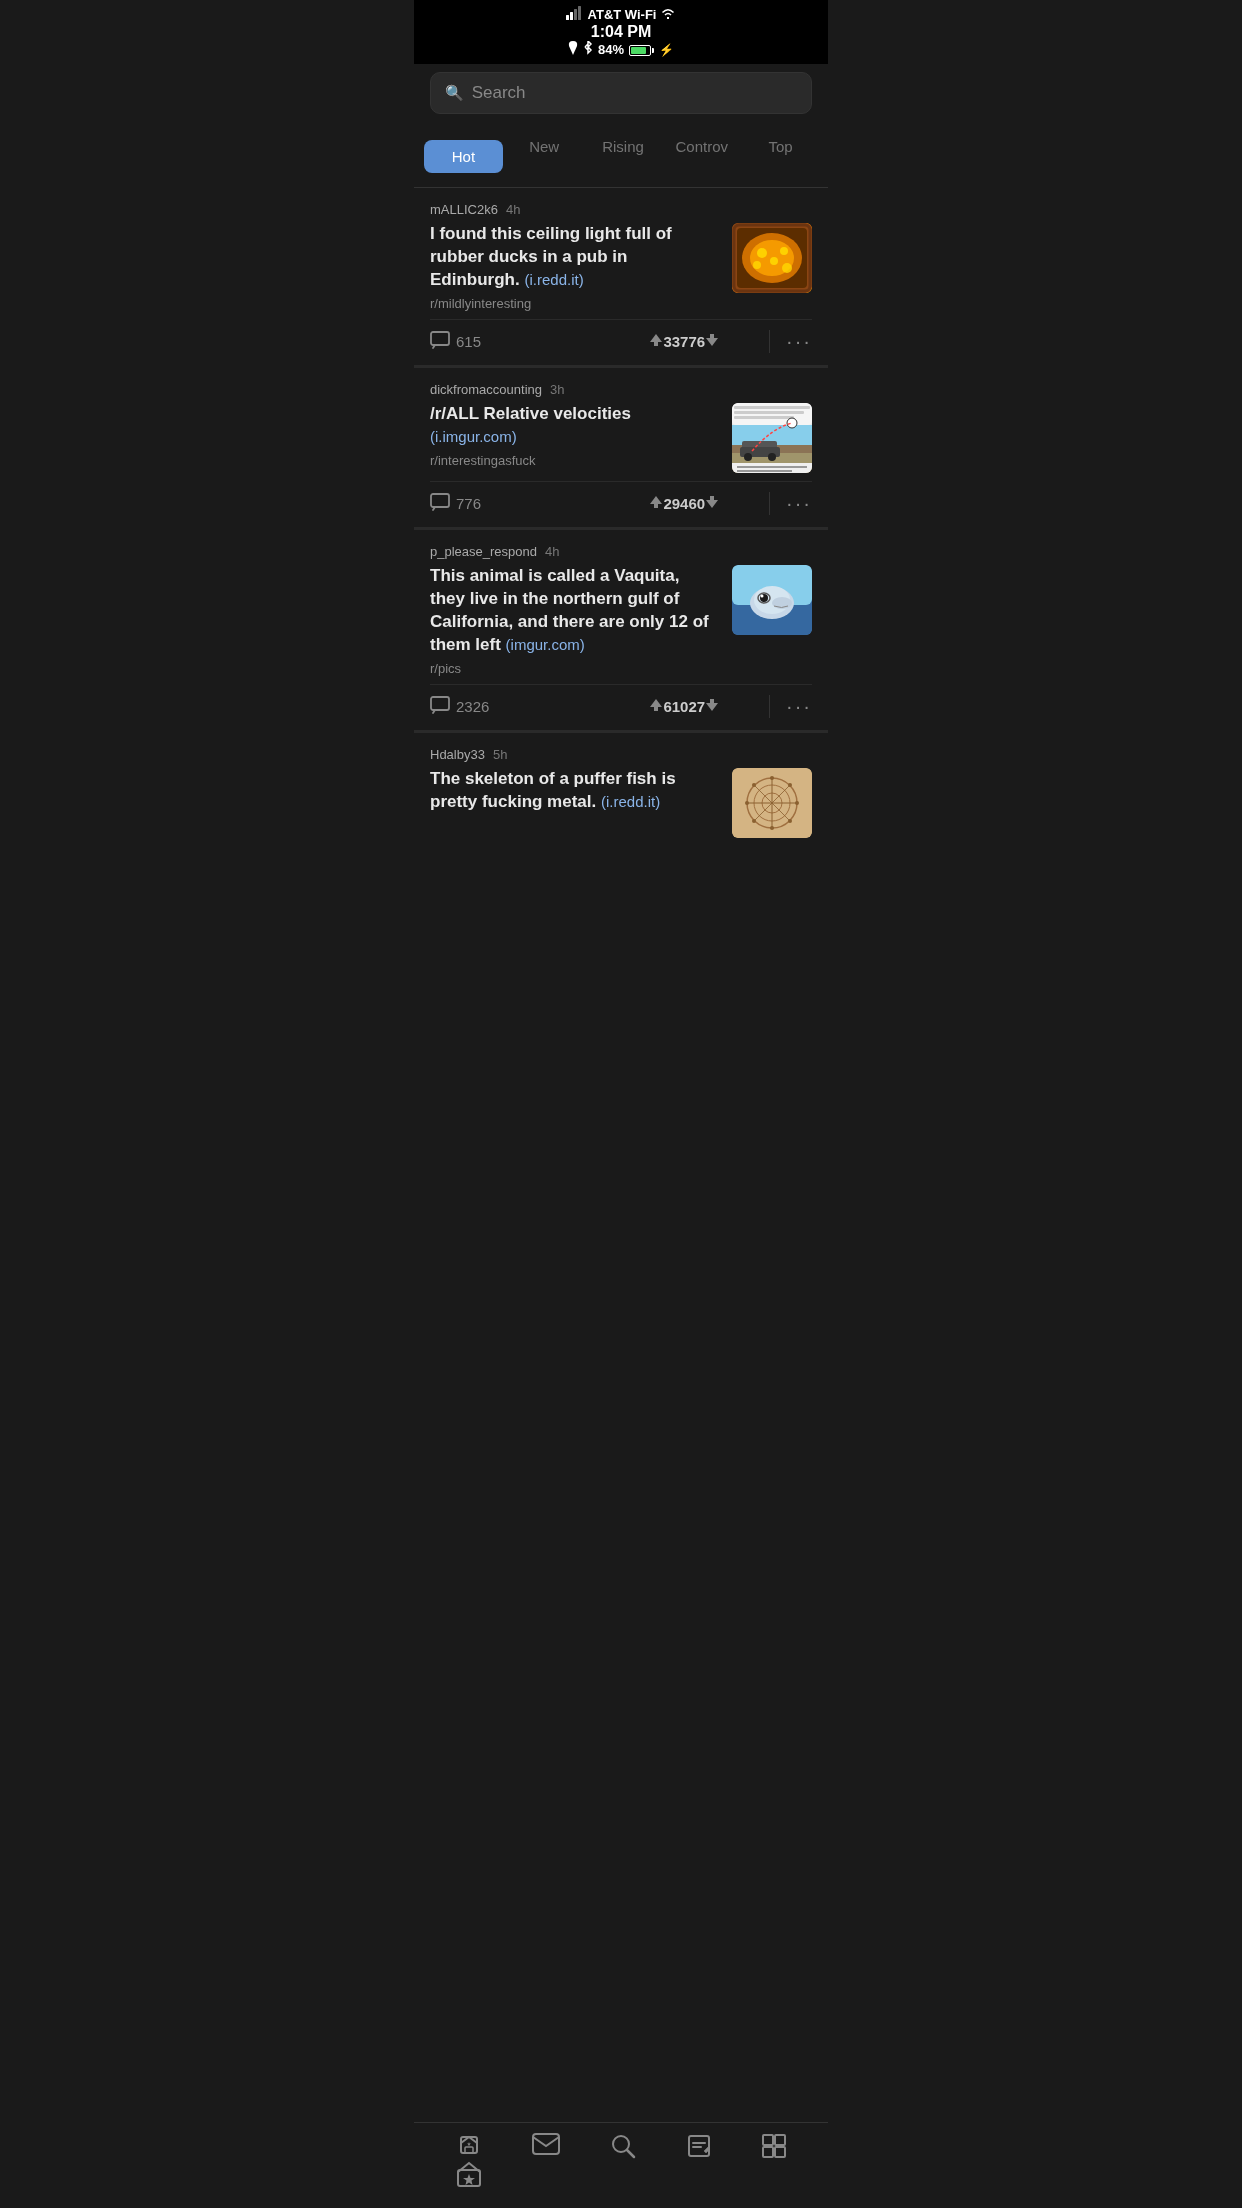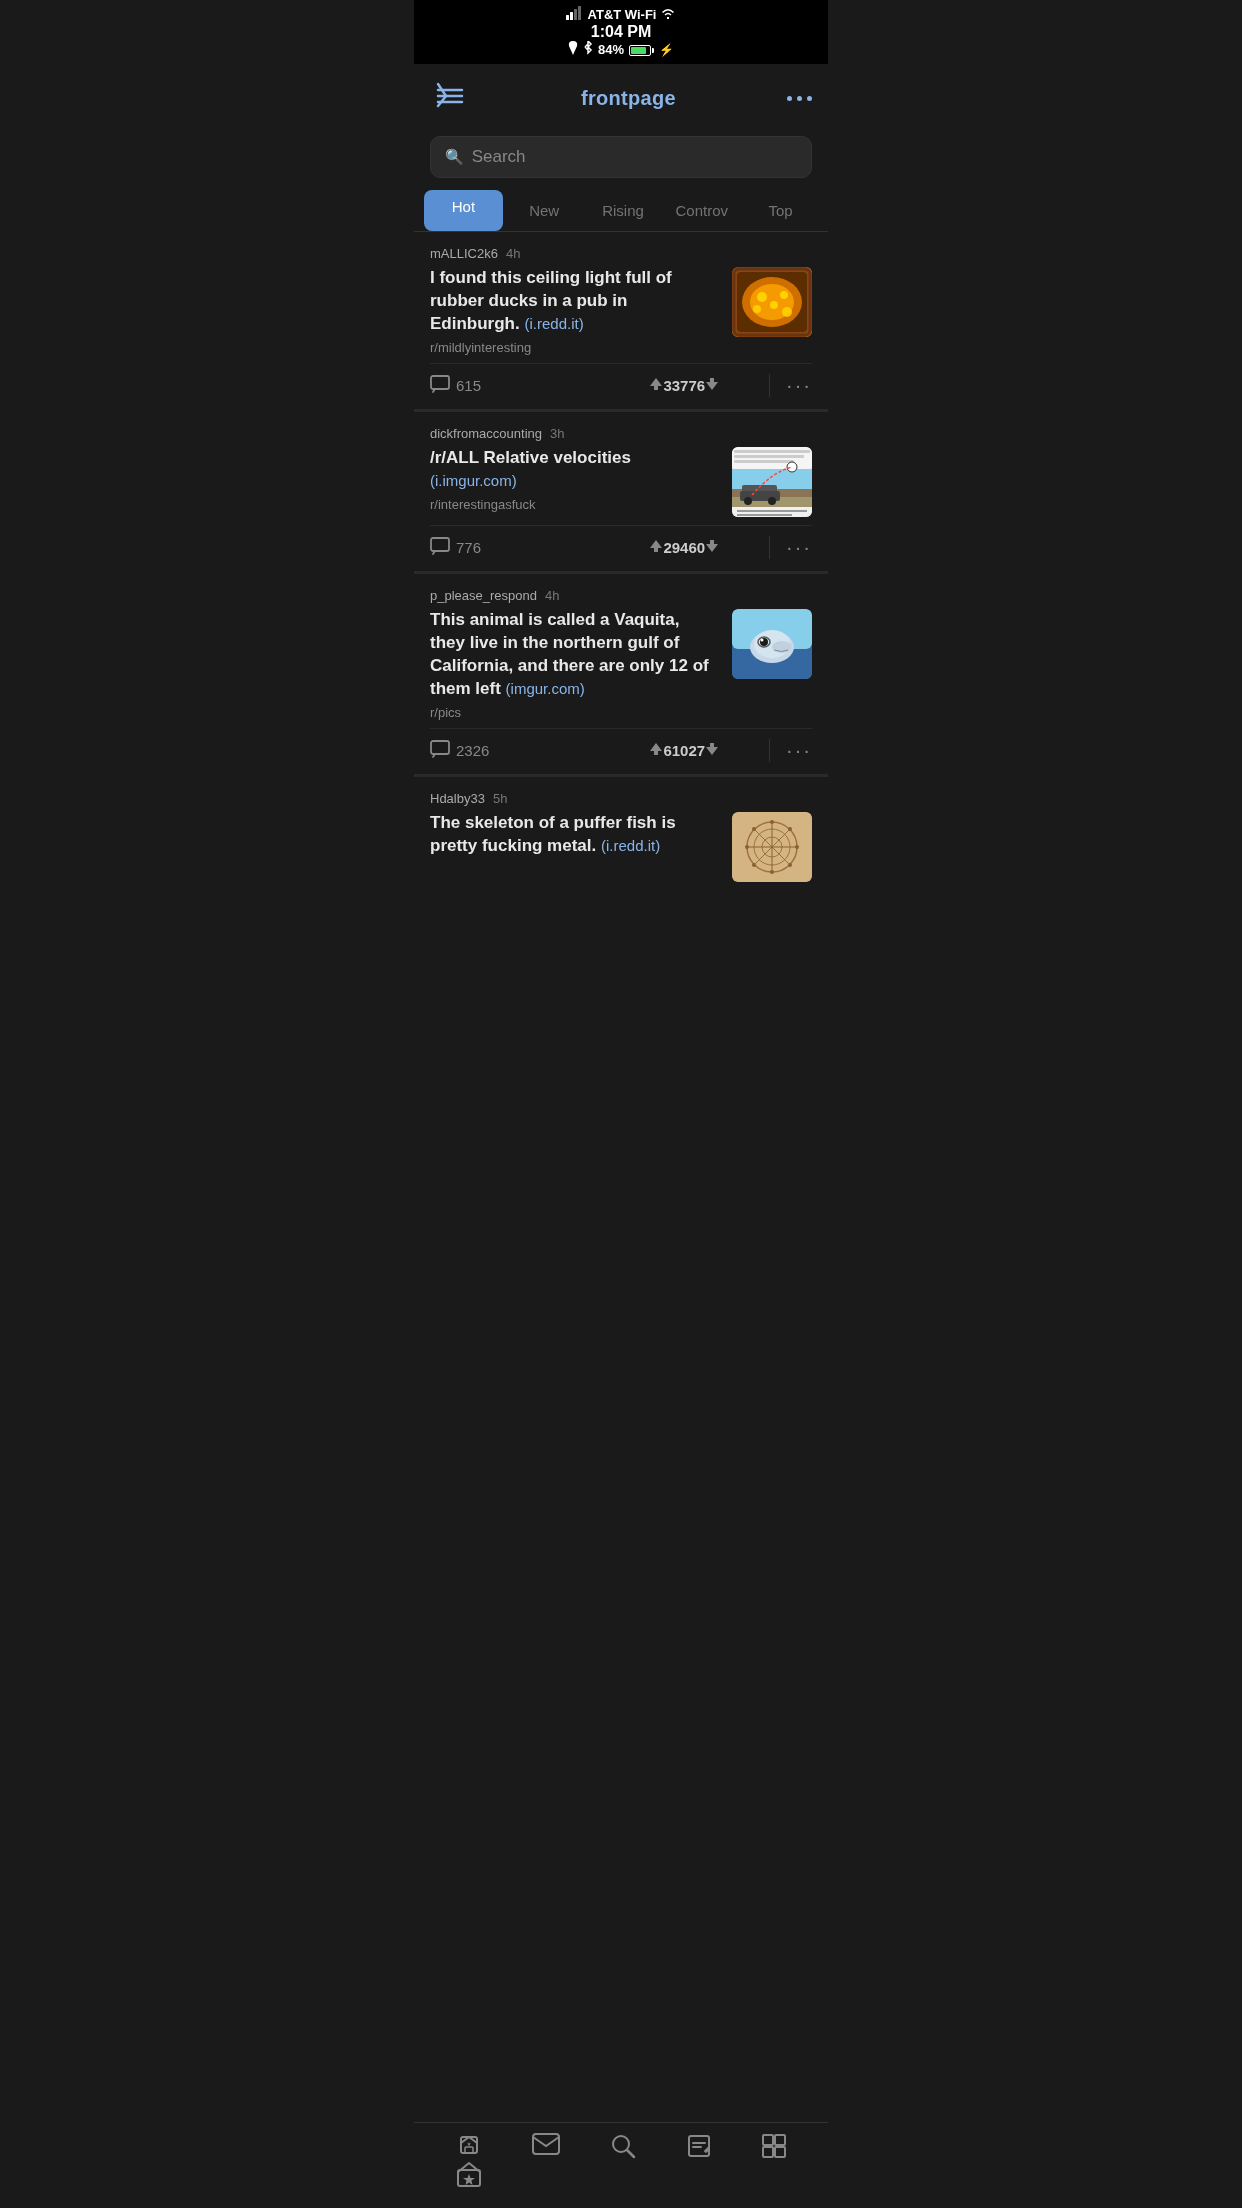--- a/index.html
+++ b/index.html
@@ -111,21 +111,21 @@
       padding: 12px 4px;
       font-size: 15px;
       color: #737373;
       cursor: pointer;
       border-radius: 8px 8px 0 0;
     }
     .tab.active {
       background: #5b8fd4;
       color: #fff;
       border-radius: 8px;
-      margin: 0 2px;
+      margin: 14px 2px;
       padding: 8px 4px;
     }
 
     
     .post {
       background: #1a1a1a;
       padding: 14px 16px 0;
       border-bottom: 3px solid #2a2a2a;
     }
     .post-meta {
@@ -286,38 +286,20 @@
         </div>
         <div class="battery-tip"></div>
       </div>
     </span>
     <span style="font-size:12px;">⚡</span>
   </div>
 </div>
 
 <div class="page-body">
 
-  <div class="header">
-    <div style="color:#8ab4e8; font-size:26px; line-height:1;">
-      
-      <svg width="40" height="40" viewBox="0 0 40 40">
-        <line x1="8" y1="8" x2="16" y2="20" stroke="#8ab4e8" stroke-width="2.5" stroke-linecap="round"></line>
-        <line x1="16" y1="20" x2="8" y2="30" stroke="#8ab4e8" stroke-width="2.5" stroke-linecap="round"></line>
-        <line x1="8" y1="20" x2="32" y2="20" stroke="#8ab4e8" stroke-width="2.5" stroke-linecap="round"></line>
-        <line x1="8" y1="14" x2="32" y2="14" stroke="#8ab4e8" stroke-width="2.5" stroke-linecap="round"></line>
-        <line x1="8" y1="26" x2="32" y2="26" stroke="#8ab4e8" stroke-width="2.5" stroke-linecap="round"></line>
-      </svg>
-    </div>
-    <div class="header-title">frontpage</div>
-    <div class="header-menu">
-      <div class="dot"></div>
-      <div class="dot"></div>
-      <div class="dot"></div>
-    </div>
-  </div>
 
   <div class="search-container">
     <div class="search-bar">
       <span class="search-icon-char">🔍</span>
       <span class="search-text">Search</span>
     </div>
   </div>
 
   <div class="tabs">
     <div class="tab active">Hot</div>

